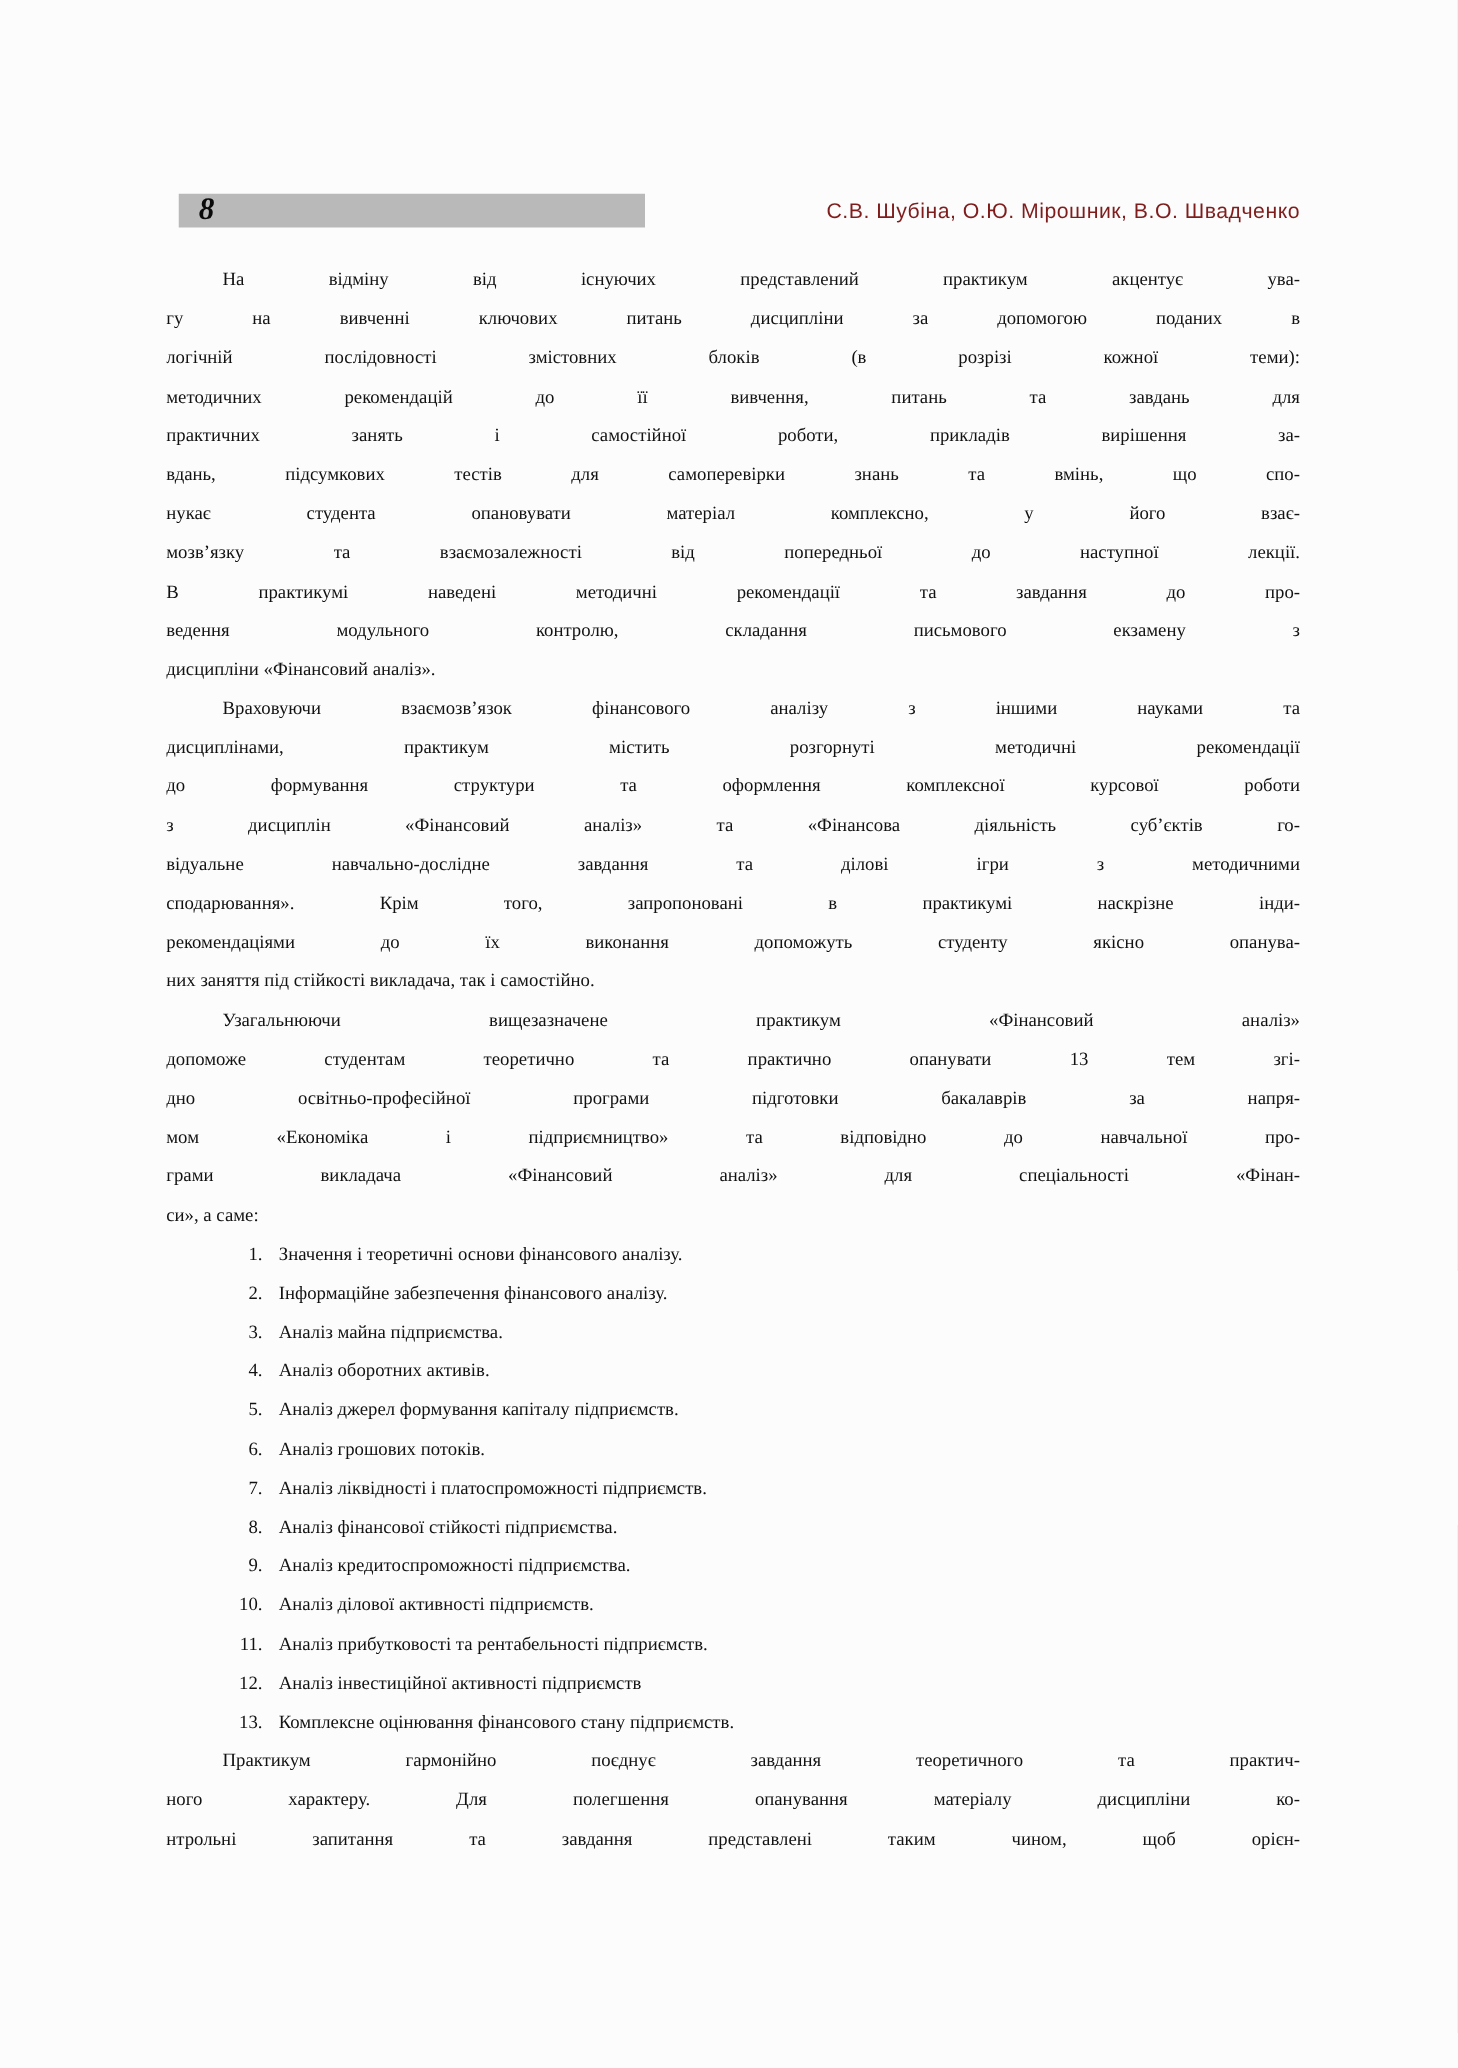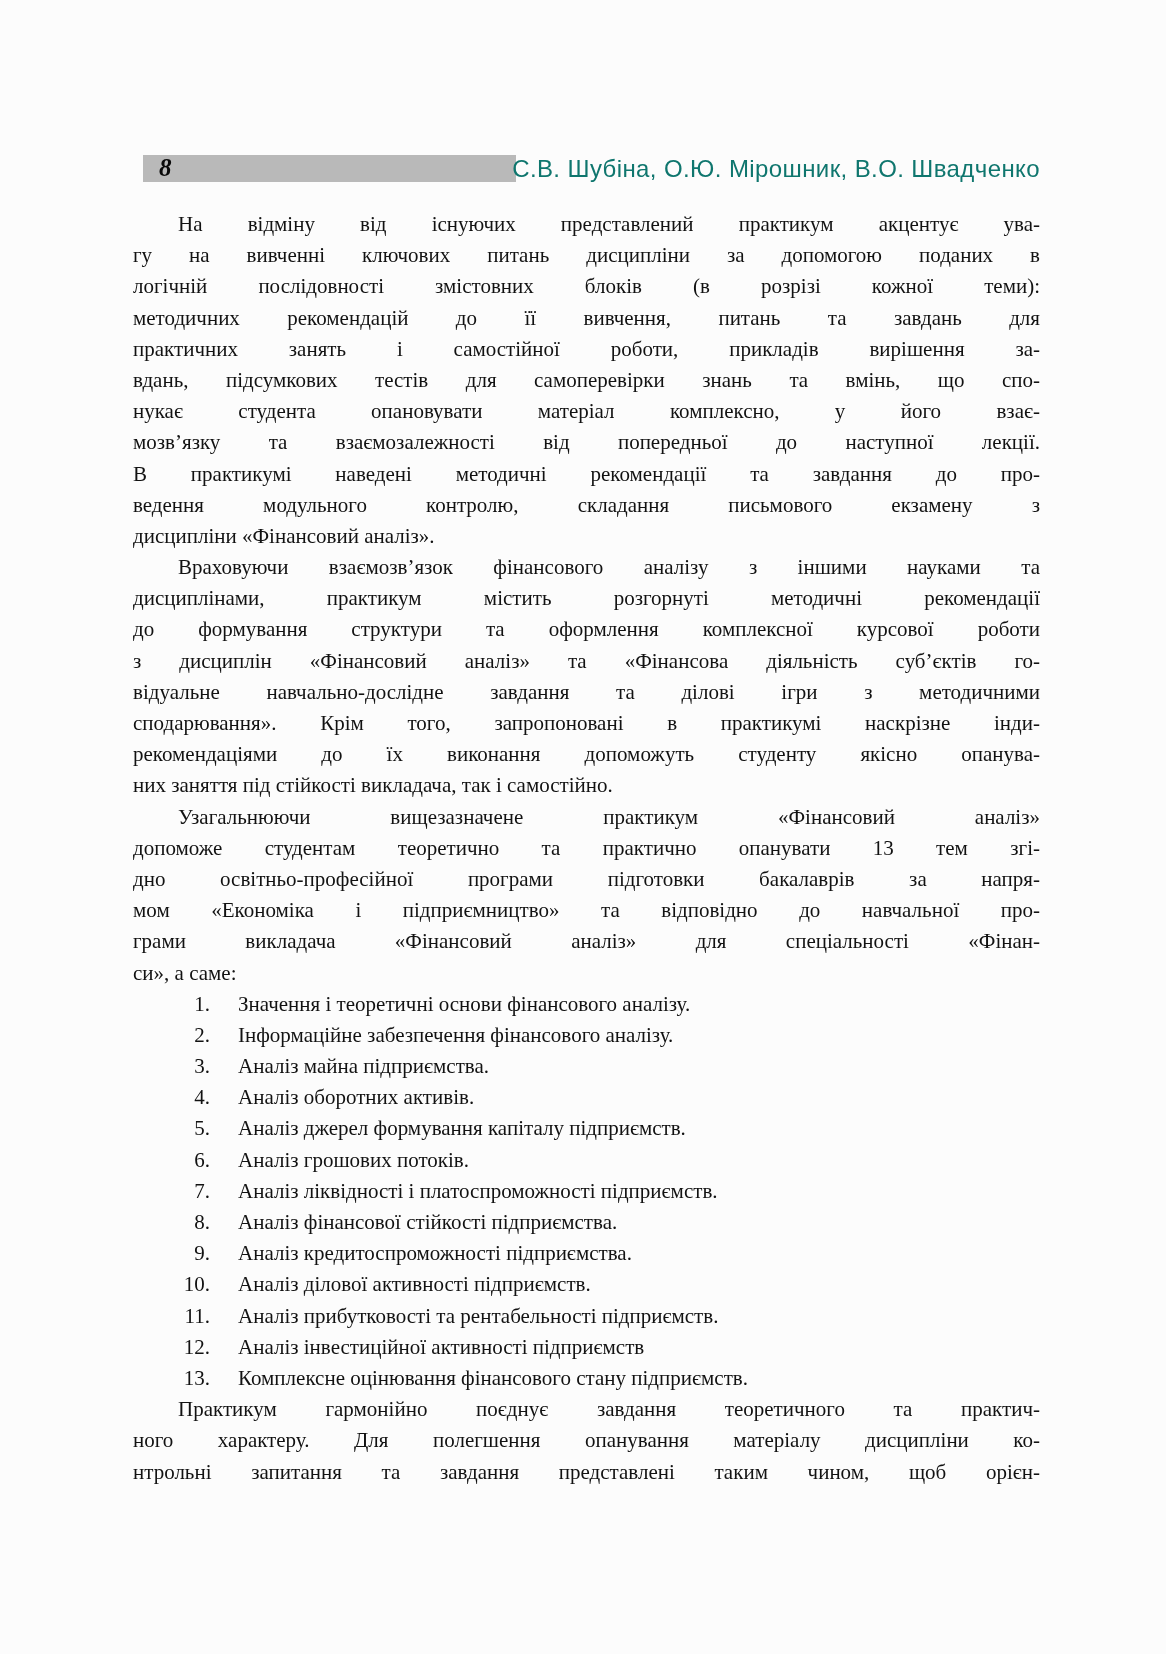--- a/index.html
+++ b/index.html
@@ -37,32 +37,32 @@
     font-size: 25px;
     line-height: 26px;
     color: #0a0a0a;
   }
   .authors {
     position: absolute;
     right: 0;
     top: 0;
     line-height: 29px;
     font-family: "Liberation Sans", "DejaVu Sans", sans-serif;
-    font-size: 24px;
+    font-size: 17px;
     font-weight: normal;
     letter-spacing: 0.4px;
-    color: #0f766e;
+    color: #7f1d1d;
     white-space: nowrap;
   }
   .content {
     position: absolute;
     top: 209px;
     left: 133px;
     width: 907px;
-    font-size: 21px;
+    font-size: 15px;
     line-height: 31.2px;
   }
   .para .line {
     text-align: justify;
     text-align-last: justify;
     height: 31.2px;
     overflow: hidden;
     white-space: nowrap;
   }
   .para .line.first { text-indent: 45px; }
@@ -72,21 +72,21 @@
     height: 31.2px;
     overflow: hidden;
   }
   .list-item .num {
     flex: none;
     width: 77px;
     text-align: right;
   }
   .list-item .item-text {
     flex: none;
-    margin-left: 28px;
+    margin-left: 13px;
     white-space: nowrap;
   }
 </style>
 </head>
 <body>
 
 <div class="page">
 
   <div class="header">
     <div class="header-bar">

